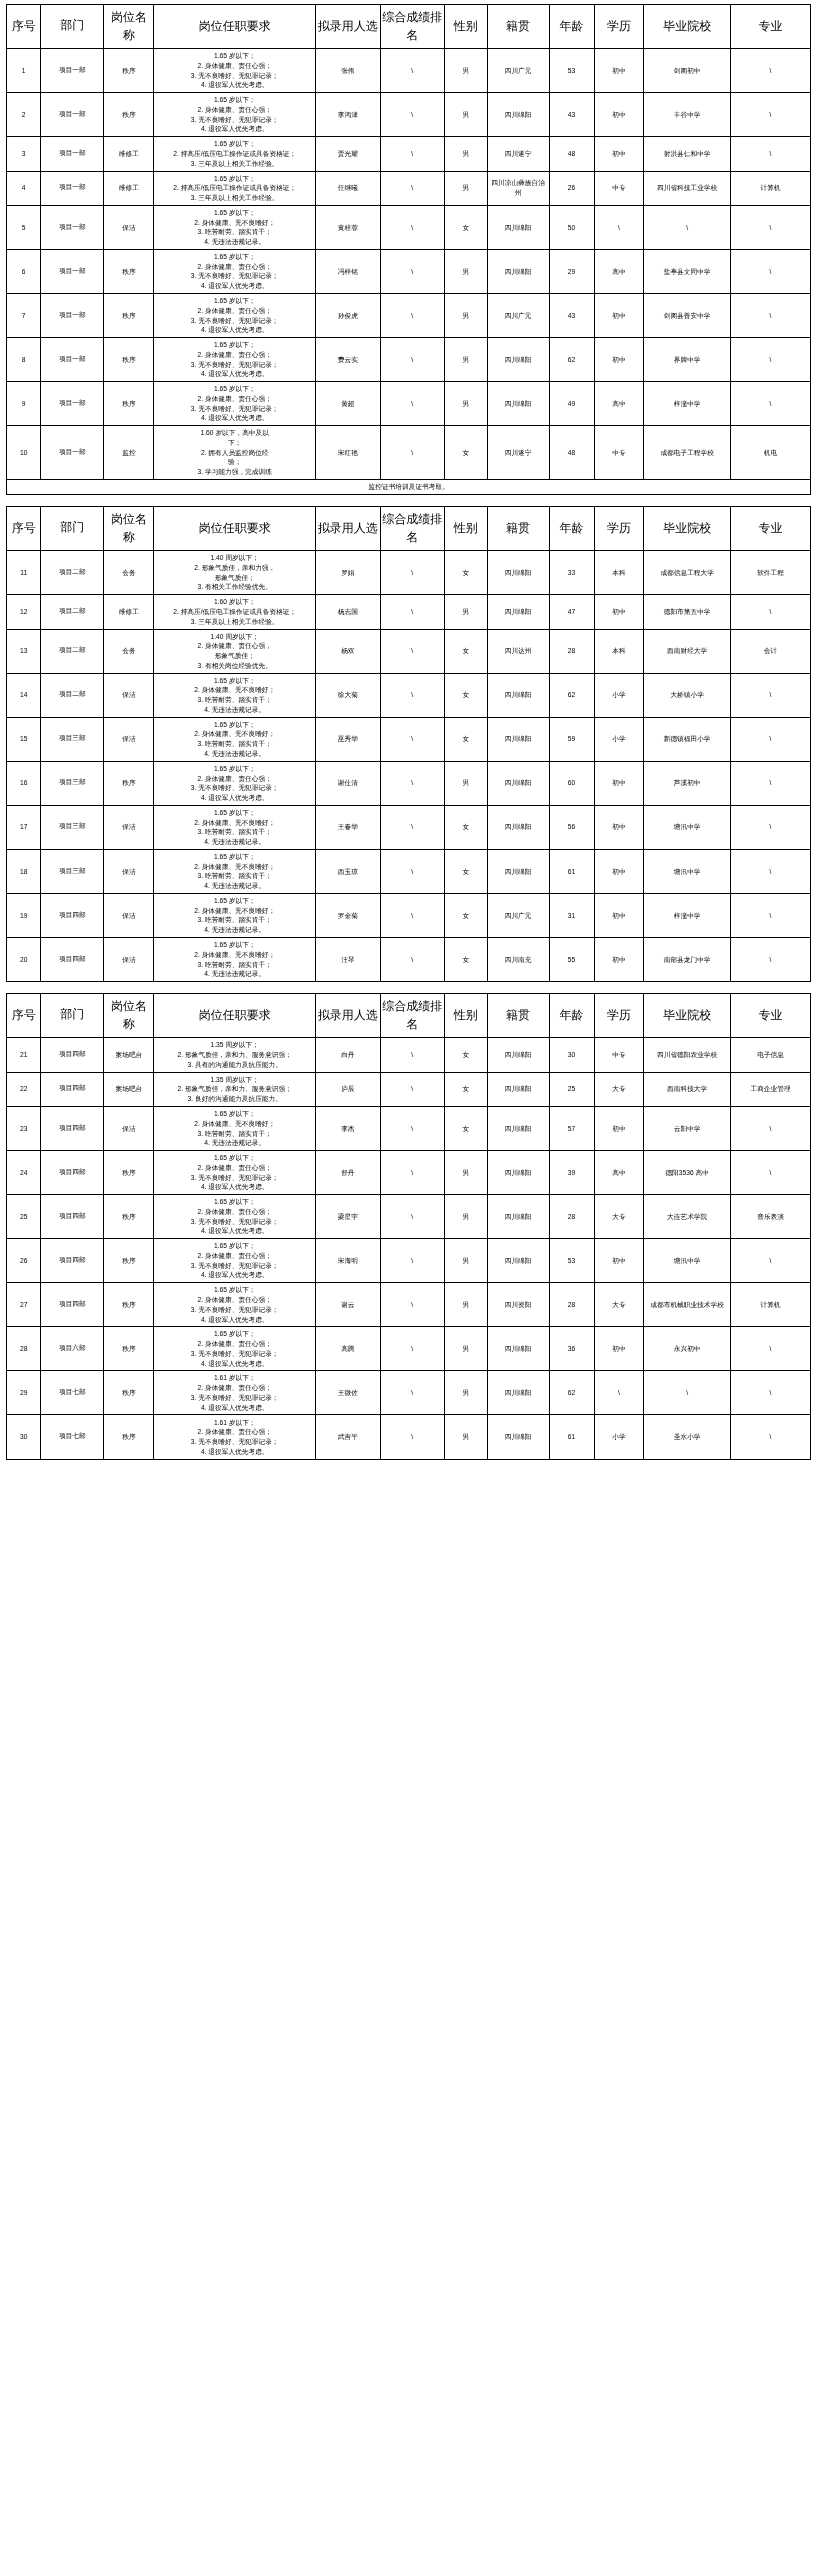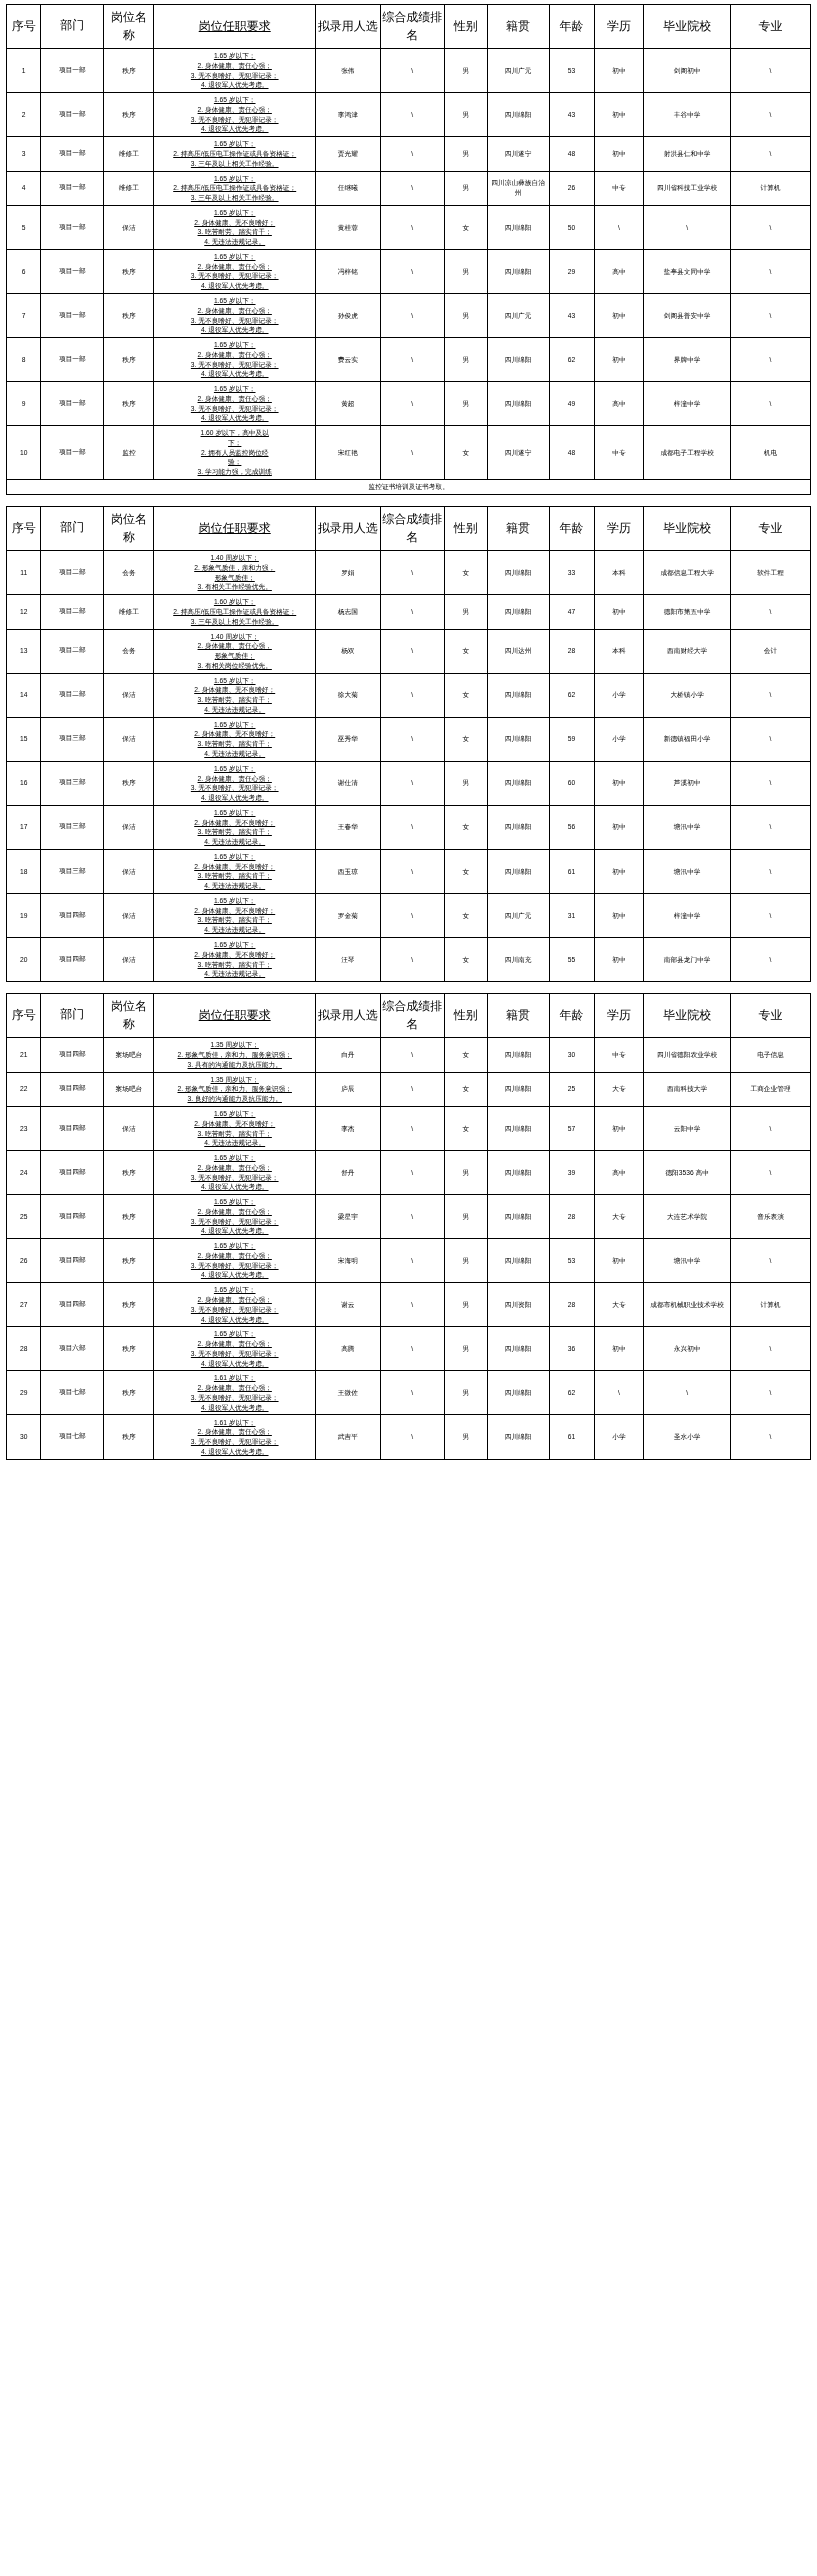--- a/index.html
+++ b/index.html
@@ -32,21 +32,21 @@
     word-break: break-all;
   }
   table.tbl th {
     font-weight: normal;
     font-size: 12px;
     padding: 4.1px 1.5px;
   }
   .c-seq    { width: 24px; }
   .c-dept   { width: 48px; font-family: Liberation Mono, monospace; }
   .c-post   { width: 37px; }
-  .c-req    { width: 129px; text-align: left; padding-left: 4.1px; text-decoration: underline; }
+  .c-req    { width: 129px; text-align: left; padding-left: 4.1px; }
   .c-cand   { width: 49px; font-family: Liberation Serif, serif; }
   .c-score  { width: 49px; margin-left: 41px; }
   .c-sex    { width: 31px; }
   .c-native { width: 47px; margin-top: 20px; }
   .c-age    { width: 33px; }
   .c-edu    { width: 37px; }
   .c-school { width: 67px; }
   .c-major  { width: 62px; }
   .req {
     text-align: left;

